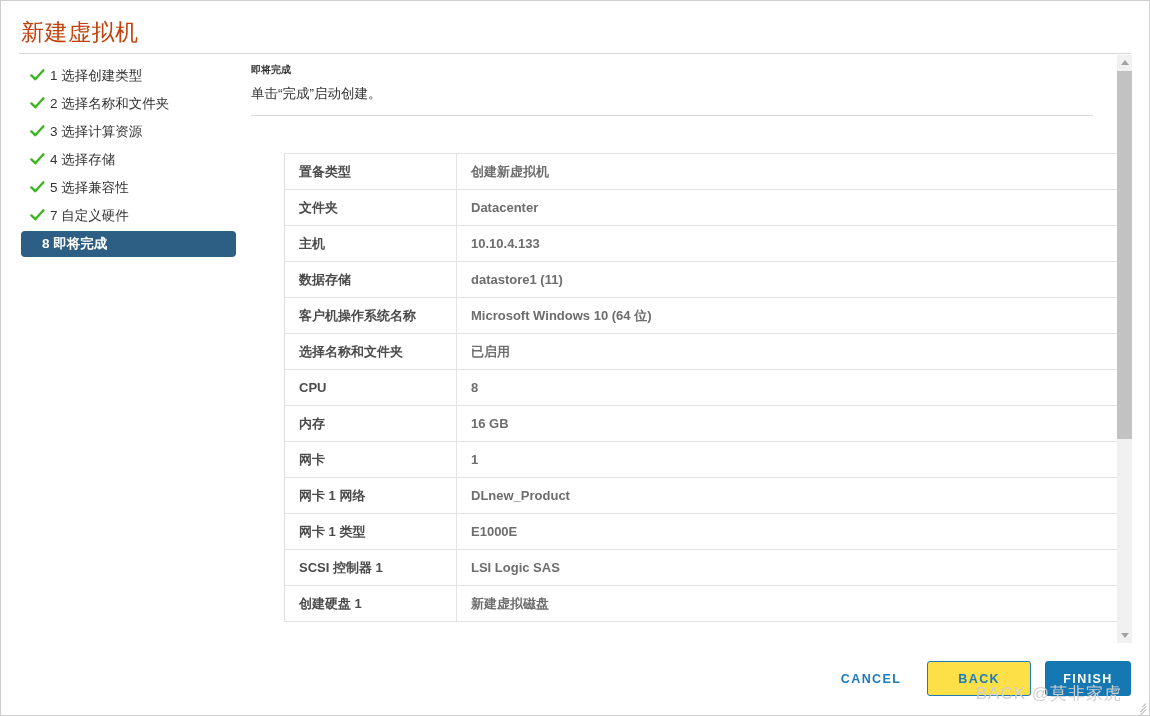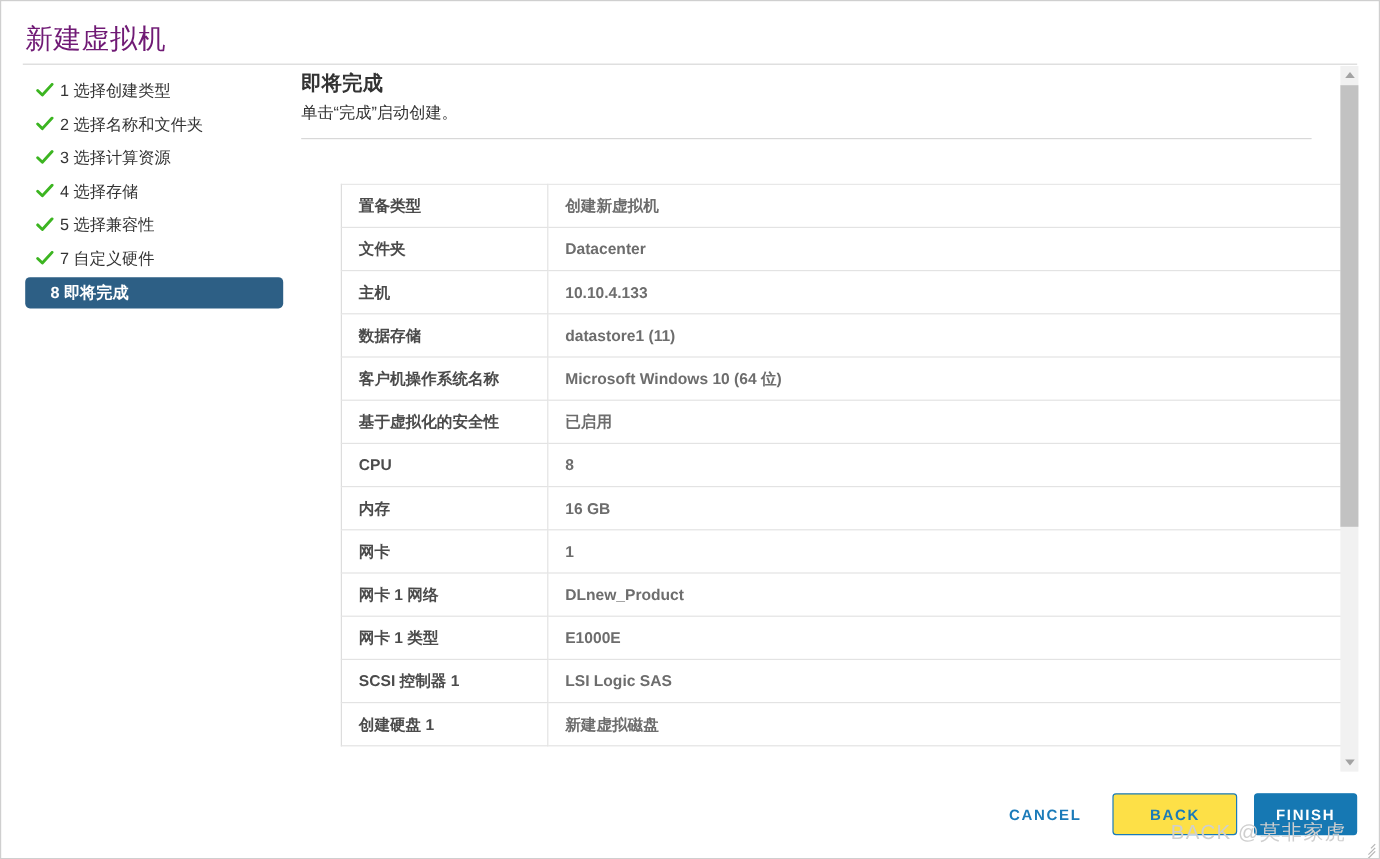--- a/index.html
+++ b/index.html
@@ -21,21 +21,21 @@
     border: 1px solid #cfcfcf;
     overflow: hidden;
   }
 
   
   .wizard-title {
     position: absolute;
     left: 20px;
     top: 16px;
     font-size: 23px;
-    color: #701a75;
+    color: #c2410c;
     font-weight: 400;
     letter-spacing: 0.5px;
     white-space: nowrap;
   }
   .title-rule {
     position: absolute;
     left: 18px;
     top: 52px;
     width: 1112px;
     height: 1px;
@@ -85,21 +85,21 @@
   }
 
   
   .content {
     position: absolute;
     left: 250px;
     top: 60px;
     width: 842px;
   }
   .pane-title {
-    font-size: 17px;
+    font-size: 10px;
     font-weight: bold;
     color: #333333;
     margin: 0 0 6px 0;
     line-height: 18px;
   }
   .pane-sub {
     font-size: 13.5px;
     color: #333333;
     margin: 0;
     line-height: 18px;
@@ -362,21 +362,21 @@
         </tr>
         <tr>
           <td class="k">数据存储</td>
           <td class="v">datastore1 (11)</td>
         </tr>
         <tr>
           <td class="k">客户机操作系统名称</td>
           <td class="v">Microsoft Windows 10 (64 位)</td>
         </tr>
         <tr>
-          <td class="k">基于虚拟化的安全性</td>
+          <td class="k">选择名称和文件夹</td>
           <td class="v">已启用</td>
         </tr>
         <tr>
           <td class="k">CPU</td>
           <td class="v">8</td>
         </tr>
         <tr>
           <td class="k">内存</td>
           <td class="v">16 GB</td>
         </tr>

